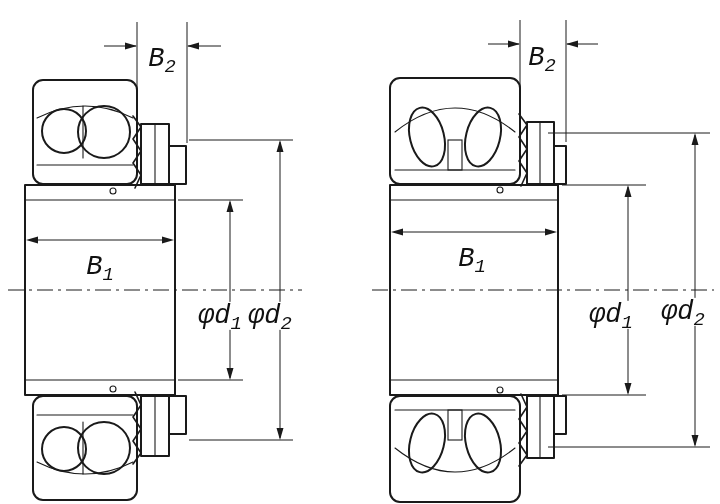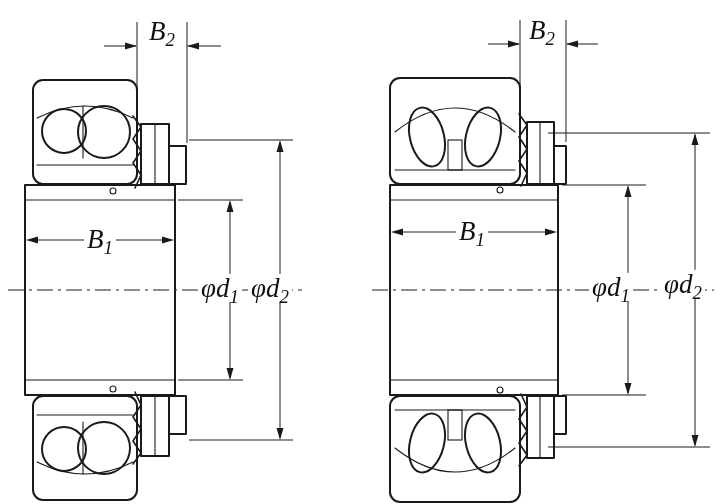--- a/index.html
+++ b/index.html
@@ -6,22 +6,22 @@
   .canvas{position:relative;width:720px;height:504px;background:#ffffff;overflow:hidden;
           font-family:"Liberation Serif",serif;}
   svg{position:absolute;left:0;top:0;z-index:1;}
   .ln2{fill:none;stroke:#1a1a1a;stroke-width:2;stroke-linejoin:round;stroke-linecap:round;}
   .ln15{fill:none;stroke:#1a1a1a;stroke-width:1.6;stroke-linejoin:round;stroke-linecap:round;}
   .ln1{fill:none;stroke:#1a1a1a;stroke-width:1.1;stroke-linecap:round;}
   .dim{fill:none;stroke:#1a1a1a;stroke-width:1;}
   .cl{fill:none;stroke:#1a1a1a;stroke-width:1;stroke-dasharray:16 5 3 5;}
   .arr{fill:#1a1a1a;stroke:none;}
   .dim-label{position:absolute;transform:translate(-50%,-50%);z-index:2;
-             font-family:Liberation Serif, serif;font-style:italic;font-size:27px;
-             color:#111111;background:#ffffff;padding:0 3px;line-height:1.05;white-space:nowrap;}
+             font-family:Liberation Mono, monospace;font-style:italic;font-size:27px;
+             color:#111111;background:#ffffff;padding:0 3px;line-height:1.05;white-space:nowrap;margin-top:28px;}
   .dim-label sub{font-size:70%;font-style:italic;line-height:0;}
 </style>
 </head>
 <body>
 
 <div class="canvas">
 
   <svg width="720" height="504" viewBox="0 0 720 504">
 
     <g>

